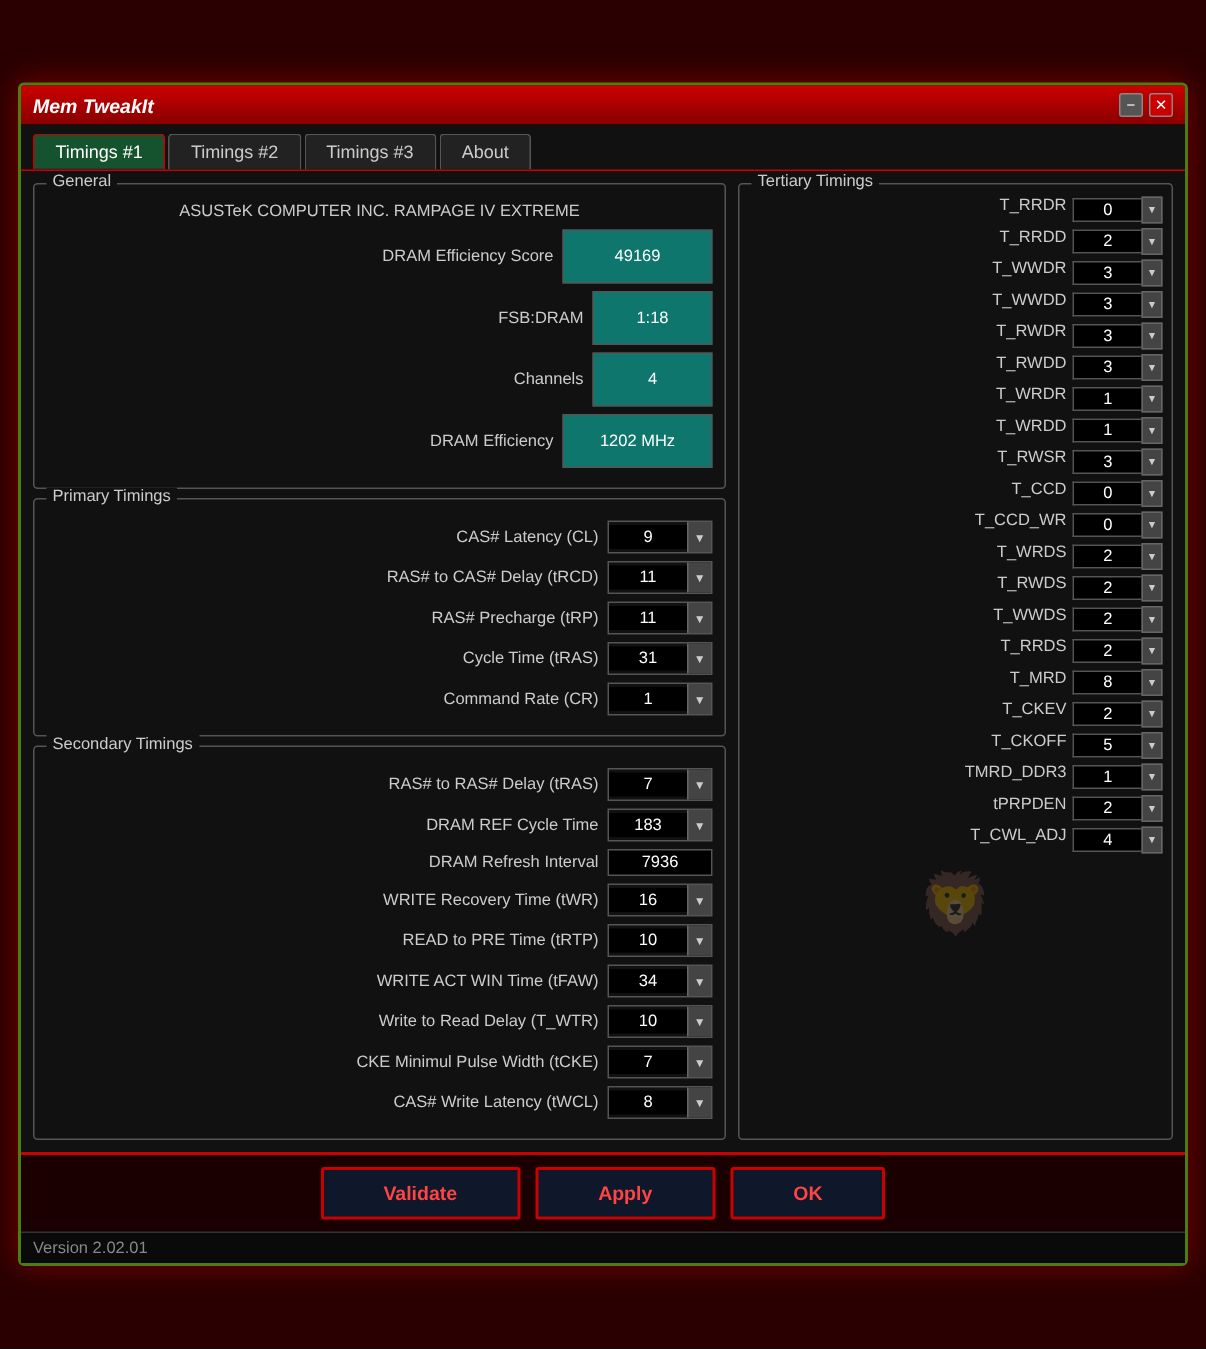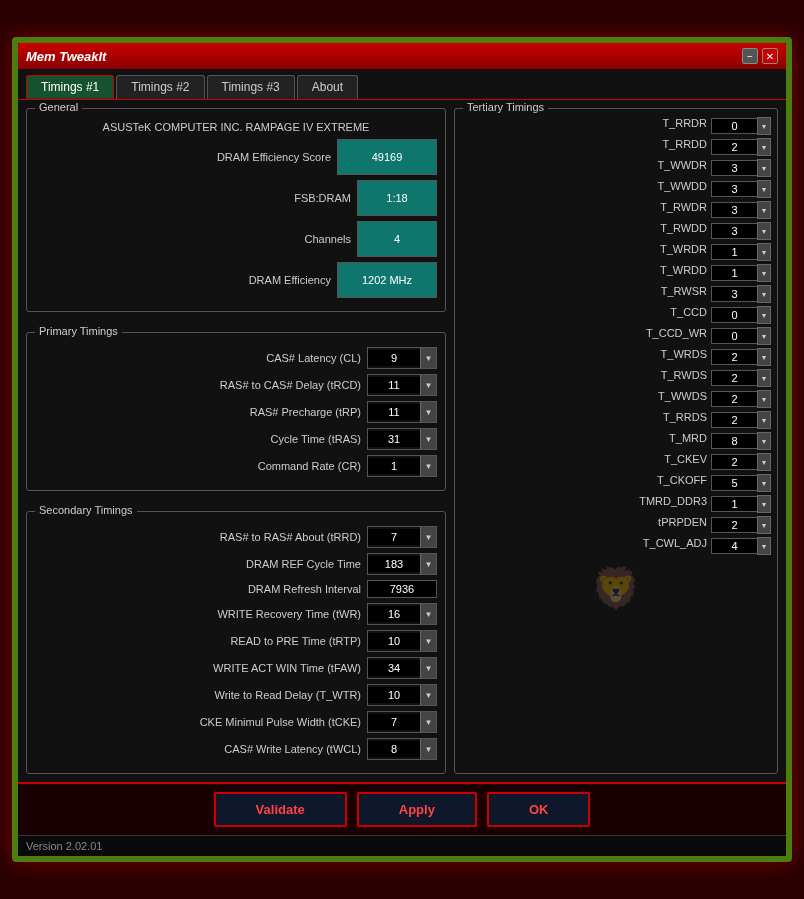--- a/index.html
+++ b/index.html
@@ -10,21 +10,21 @@
       display: flex;
       justify-content: center;
       align-items: center;
       width: 804px;
       height: 899px;
       overflow: hidden;
     }
     .window {
       width: 780px;
       background: #1a0000;
-      border: 6px solid #4d7c0f;
+      border: 2px solid #4d7c0f;
       border-radius: 4px;
       box-shadow: 0 0 20px rgba(200,0,0,0.5);
     }
     .title-bar {
       background: linear-gradient(to bottom, #cc0000, #880000);
       padding: 5px 8px;
       display: flex;
       justify-content: space-between;
       align-items: center;
       border-radius: 2px 2px 0 0;
@@ -79,24 +79,24 @@
     .content {
       background: #111;
       padding: 8px;
       display: flex;
       gap: 8px;
     }
     .left-panel {
       flex: 1;
       display: flex;
       flex-direction: column;
-      gap: 20px;
+      gap: 6px;
     }
     .right-panel {
-      width: 324px;
+      width: 290px;
     }
     .group-box {
       border: 1px solid #555;
       border-radius: 3px;
       padding: 8px;
       position: relative;
     }
     .group-box-title {
       position: absolute;
       top: -8px;
@@ -341,21 +341,21 @@
       <span class="dropdown-arrow">▼</span>
     </div>
   </div>
           </div>
       </div>
 
       <div class="group-box" style="padding-top:14px;">
         <span class="group-box-title">Secondary Timings</span>
         <div id="secondary-fields">
             <div class="field-row">
-      <span class="field-label">RAS# to RAS# About (tRRD)</span>
+      <span class="field-label">RAS# to RAS# Delay (tRAS)</span>
       <div class="dropdown-field">
         <span class="dropdown-value">7</span>
         <span class="dropdown-arrow">▼</span>
       </div>
     </div>
             <div class="field-row">
       <span class="field-label">DRAM REF Cycle Time</span>
       <div class="dropdown-field">
         <span class="dropdown-value">183</span>
         <span class="dropdown-arrow">▼</span>

